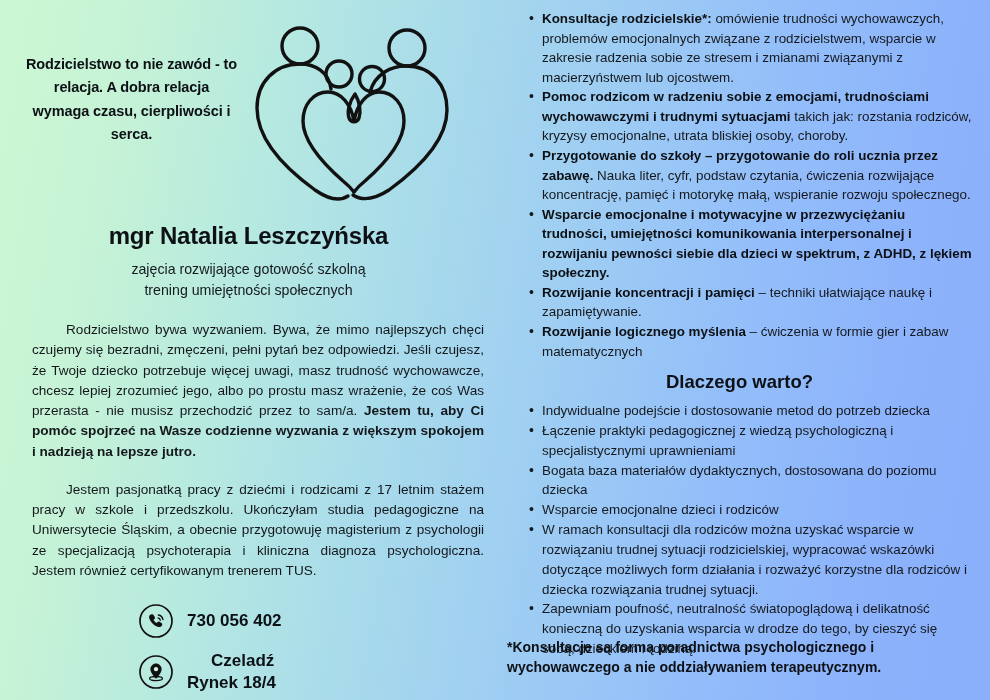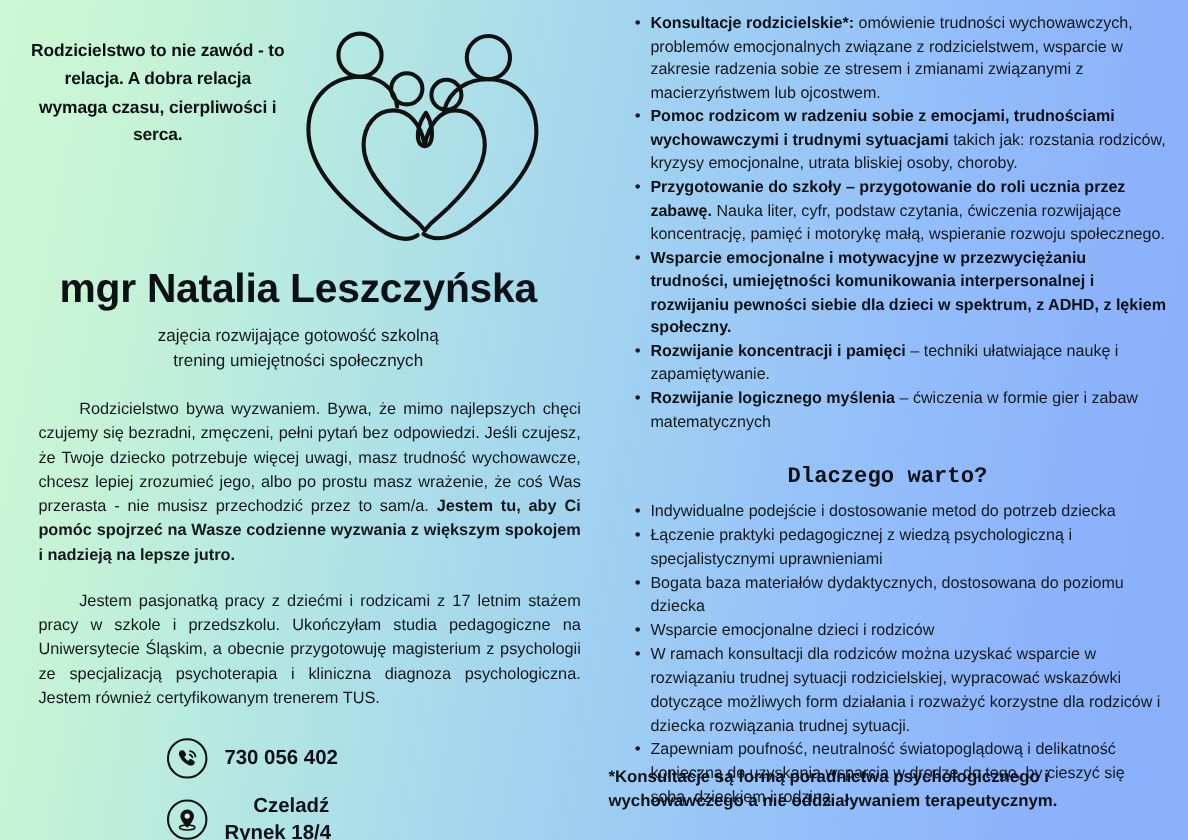--- a/index.html
+++ b/index.html
@@ -43,21 +43,21 @@
   }
 
   .hero {
     position: relative;
     height: 215px;
   }
 
   .hero-quote {
     position: absolute;
     left: 24px;
-    top: 32px;
+    top: 53px;
     width: 215px;
     text-align: center;
     font-weight: bold;
     font-size: 14.5px;
     line-height: 1.62;
     color: #0d1116;
     letter-spacing: -0.1px;
   }
 
   .hero-logo {
@@ -65,21 +65,21 @@
     left: 243px;
     top: 22px;
     width: 216px;
     height: 190px;
   }
   .hero-logo svg { display: block; width: 100%; height: 100%; }
 
   .name-title {
     margin: 7px 0 0 0;
     text-align: center;
-    font-size: 34px;
+    font-size: 24px;
     font-weight: bold;
     letter-spacing: -0.2px;
     color: #0d1116;
   }
 
   .subtitle-block {
     margin: 9px 0 0 0;
     text-align: center;
     font-size: 14.2px;
     line-height: 1.48;
@@ -133,21 +133,21 @@
     padding: 9px 18px 0 10px;
   }
 
   .sec-heading {
     text-align: center;
     font-size: 18.5px;
     font-weight: bold;
     color: #0d1116;
     margin: 0 0 9px 0;
   }
-  .sec-heading.second { margin-top: 26px; margin-bottom: 8px; font-family: Liberation Mono, monospace; }
+  .sec-heading.second { margin-top: 10px; margin-bottom: 8px; }
 
   ul.bullets {
     margin: 0;
     padding: 0 0 0 22px;
     list-style: none;
   }
   ul.bullets li {
     position: relative;
     font-size: 13.4px;
     line-height: 1.46;

